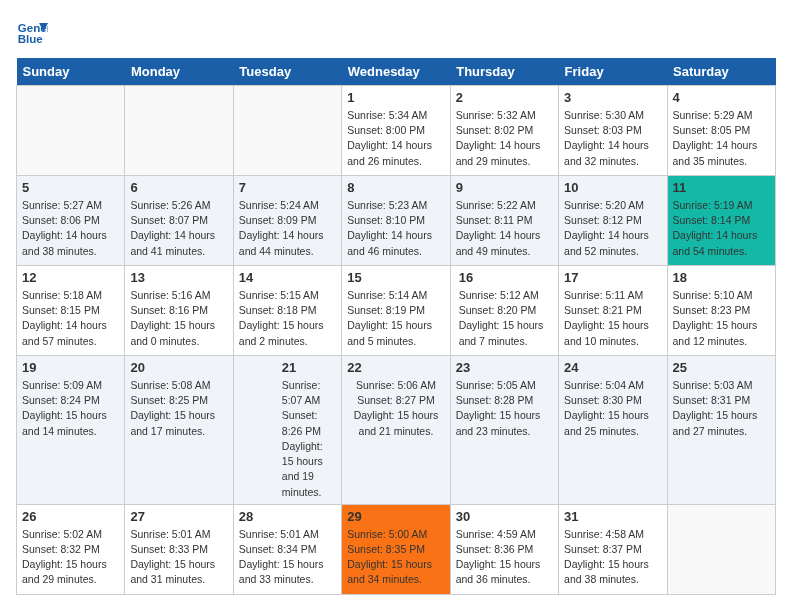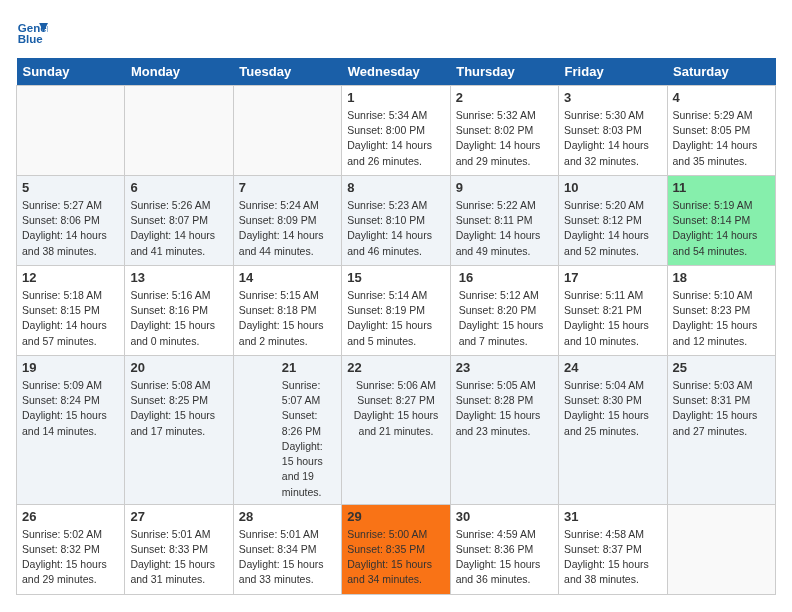--- a/index.html
+++ b/index.html
@@ -168,21 +168,21 @@
           <div class="day-info" style="white-space: pre-line;">Sunrise: 5:22 AM
 Sunset: 8:11 PM
 Daylight: 14 hours and 49 minutes.</div>
         </td>
         <td style="background-color: rgb(240, 244, 248);">
           <div class="day-num">10</div>
           <div class="day-info" style="white-space: pre-line;">Sunrise: 5:20 AM
 Sunset: 8:12 PM
 Daylight: 14 hours and 52 minutes.</div>
         </td>
-        <td style="background-color: #86efac;">
+        <td style="background-color: #14b8a6;">
           <div class="day-num">11</div>
           <div class="day-info" style="white-space: pre-line;">Sunrise: 5:19 AM
 Sunset: 8:14 PM
 Daylight: 14 hours and 54 minutes.</div>
         </td>
       </tr>
       <tr>
         <td style="background-color: rgb(255, 255, 255);">
           <div class="day-num">12</div>
           <div class="day-info" style="white-space: pre-line;">Sunrise: 5:18 AM

